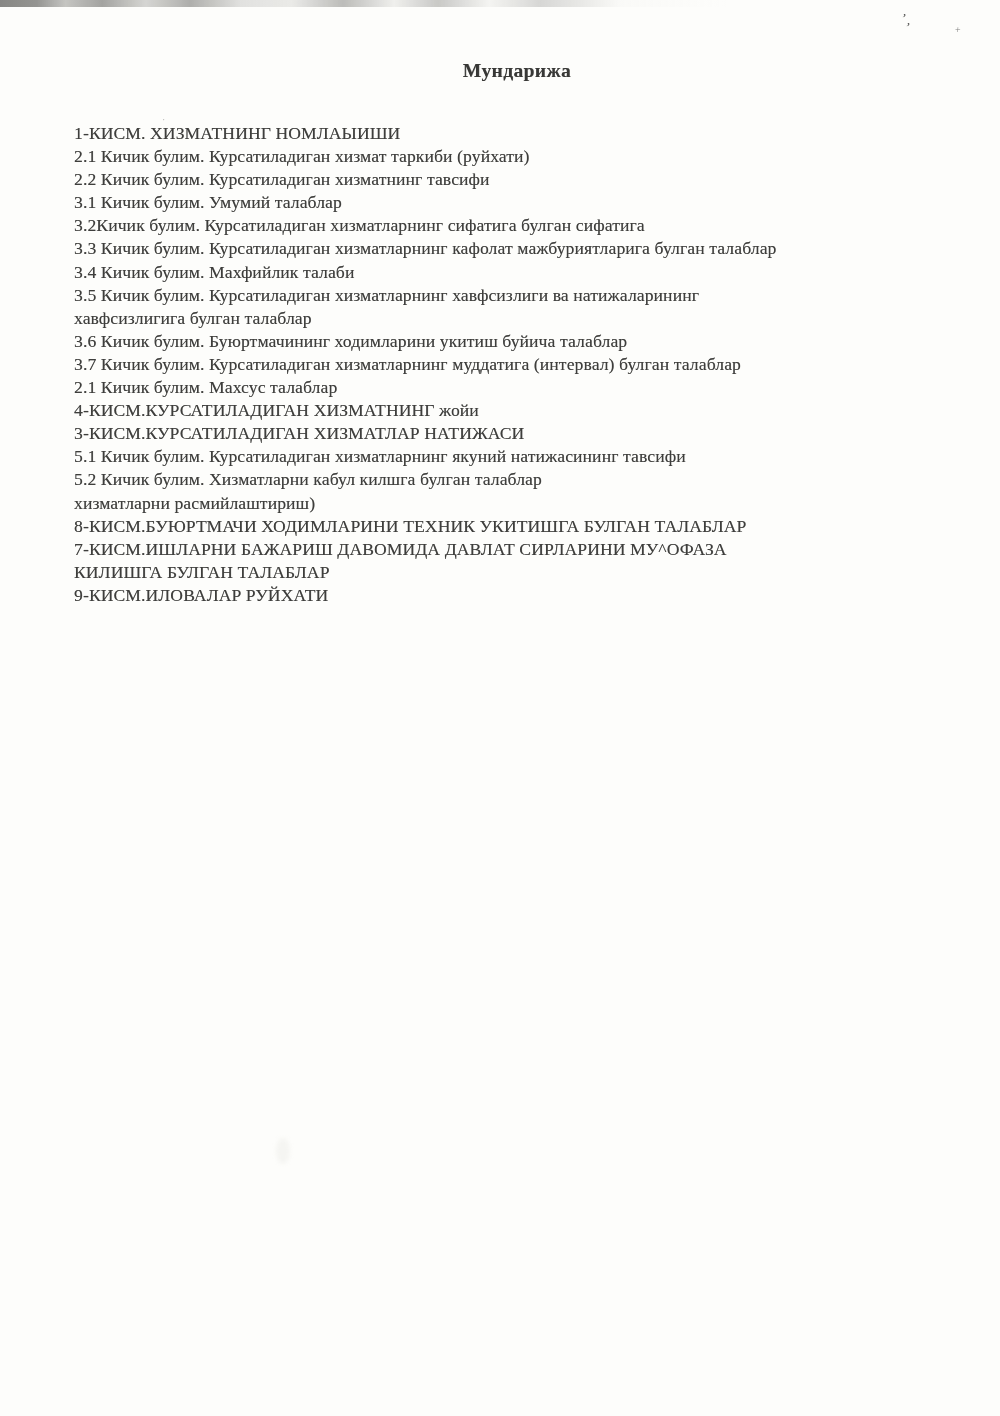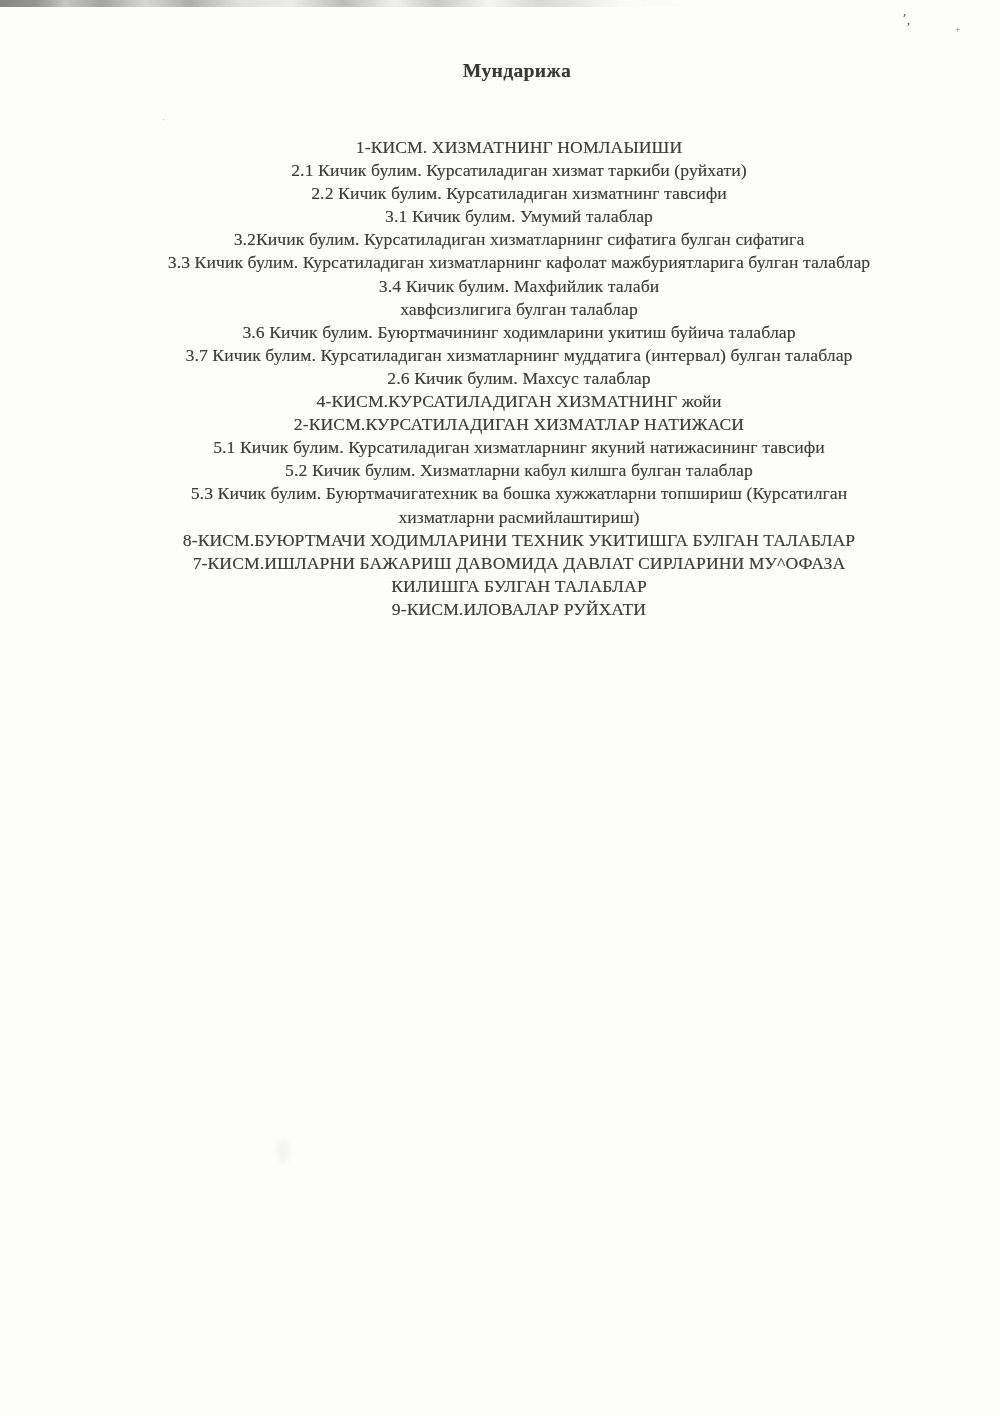--- a/index.html
+++ b/index.html
@@ -43,27 +43,26 @@
     text-align: center;
     transform: translateX(17px);
     font-size: 19.5px;
     font-weight: bold;
     color: #383836;
     letter-spacing: 0.4px;
     text-shadow: 0.3px 0.3px 0.6px rgba(56,56,54,0.45);
   }
   .toc {
     position: absolute;
-    top: 136px; left: 74px;
+    top: 122px; left: 74px;
     width: 890px;
     font-size: 17.5px;
     line-height: 23.1px;
     color: #3e3e3c;
     text-shadow: 0.25px 0.25px 0.55px rgba(62,62,60,0.5);
-    text-align: center;
   }
   .toc-line {
     height: 23.1px;
     white-space: nowrap;
     letter-spacing: 0.15px;
   }
   .smudge {
     position: absolute;
     top: 1138px; left: 276px;
     width: 14px; height: 26px;
@@ -86,29 +85,29 @@
   <div class="doc-title">Мундарижа</div>
 
   <div class="toc">
     <div class="toc-line">1-КИСМ. ХИЗМАТНИНГ НОМЛАЫИШИ</div>
     <div class="toc-line">2.1 Кичик булим. Курсатиладиган хизмат таркиби (руйхати)</div>
     <div class="toc-line">2.2 Кичик булим. Курсатиладиган хизматнинг тавсифи</div>
     <div class="toc-line">3.1 Кичик булим. Умумий талаблар</div>
     <div class="toc-line">3.2Кичик булим. Курсатиладиган хизматларнинг сифатига булган сифатига</div>
     <div class="toc-line">3.3 Кичик булим. Курсатиладиган хизматларнинг кафолат мажбуриятларига булган талаблар</div>
     <div class="toc-line">3.4 Кичик булим. Махфийлик талаби</div>
+    <div class="toc-line">3.5 Кичик булим. Курсатиладиган хизматларнинг хавфсизлиги ва натижаларининг</div>
     <div class="toc-line">хавфсизлигига булган талаблар</div>
     <div class="toc-line">3.6 Кичик булим. Буюртмачининг ходимларини укитиш буйича талаблар</div>
     <div class="toc-line">3.7 Кичик булим. Курсатиладиган хизматларнинг муддатига (интервал) булган талаблар</div>
-    <div class="toc-line">2.6 Кичик булим. Махсус талаблар</div>
+    <div class="toc-line">2.1 Кичик булим. Махсус талаблар</div>
     <div class="toc-line">4-КИСМ.КУРСАТИЛАДИГАН ХИЗМАТНИНГ жойи</div>
-    <div class="toc-line">2-КИСМ.КУРСАТИЛАДИГАН ХИЗМАТЛАР НАТИЖАСИ</div>
+    <div class="toc-line">3-КИСМ.КУРСАТИЛАДИГАН ХИЗМАТЛАР НАТИЖАСИ</div>
     <div class="toc-line">5.1 Кичик булим. Курсатиладиган хизматларнинг якуний натижасининг тавсифи</div>
     <div class="toc-line">5.2 Кичик булим. Хизматларни кабул килшга булган талаблар</div>
-    <div class="toc-line">5.3 Кичик булим. Буюртмачигатехник ва бошка хужжатларни топшириш (Курсатилган</div>
     <div class="toc-line">хизматларни расмийлаштириш)</div>
     <div class="toc-line">8-КИСМ.БУЮРТМАЧИ ХОДИМЛАРИНИ ТЕХНИК УКИТИШГА БУЛГАН ТАЛАБЛАР</div>
     <div class="toc-line">7-КИСМ.ИШЛАРНИ БАЖАРИШ ДАВОМИДА ДАВЛАТ СИРЛАРИНИ МУ^ОФАЗА</div>
     <div class="toc-line">КИЛИШГА БУЛГАН ТАЛАБЛАР</div>
     <div class="toc-line">9-КИСМ.ИЛОВАЛАР РУЙХАТИ</div>
   </div>
 
   <div class="smudge"></div>
 
 </div>

